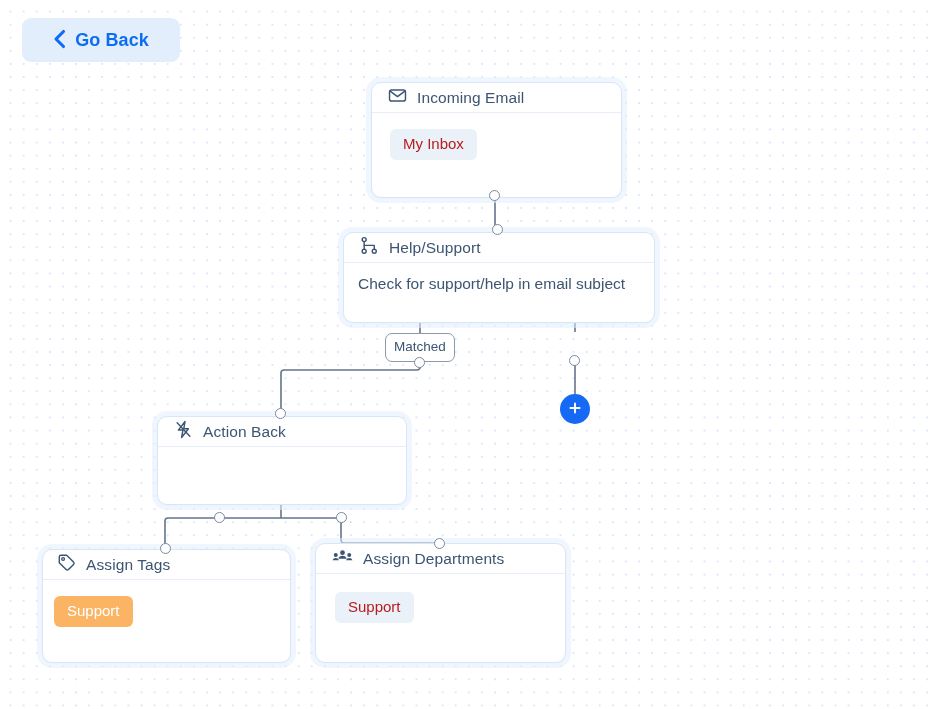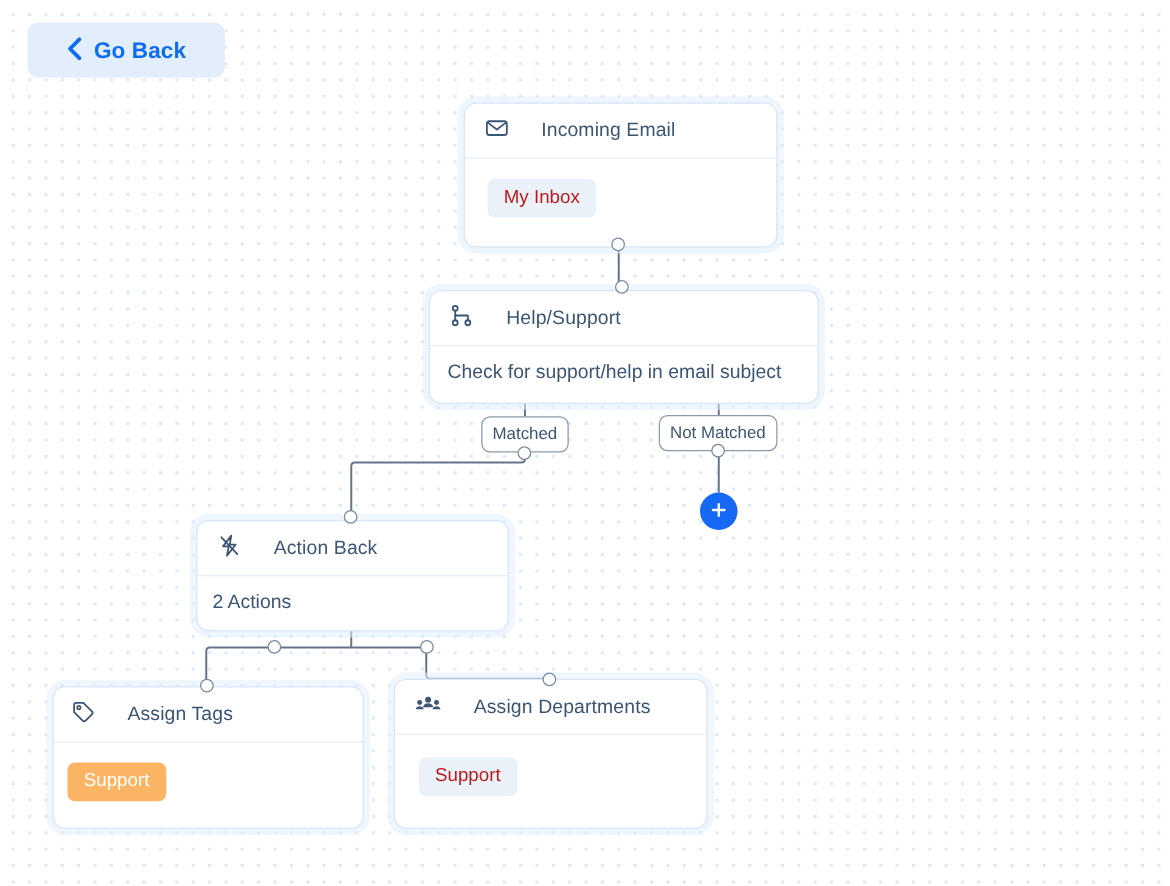--- a/index.html
+++ b/index.html
@@ -63,23 +63,23 @@
     background: #ffffff;
     border: 1px solid #d9e6f7;
     border-radius: 10px;
     box-shadow: 0 0 0 5px rgba(226,238,253,.55), 0 1px 2px rgba(40,70,120,.05);
     z-index: 20;
     overflow: hidden;
   }
   .node-head {
     display: flex;
     align-items: center;
-    gap: 26px;
+    gap: 10px;
     padding: 0 16px;
-    height: 44px;
+    height: 30px;
     border-bottom: 1px solid #e4edf8;
     box-sizing: border-box;
   }
   .node-head .title {
     font-size: 15.5px;
     color: #3c5572;
     letter-spacing: .1px;
     white-space: nowrap;
   }
   .node-body {
@@ -239,41 +239,39 @@
           <path d="M4.4 5.9 L4.4 13.9" stroke="#3c5572" stroke-width="1.5" stroke-linecap="round"></path>
           <path d="M4.4 9.9 L15 9.9 L15 13.9" stroke="#3c5572" stroke-width="1.5" stroke-linecap="round" stroke-linejoin="round"></path>
         </svg>
       </span>
       <span class="title">Help/Support</span>
     </div>
     <div class="node-body text-only">Check for support/help in email subject</div>
   </div>
 
   <div class="branch-label" id="label-matched">Matched</div>
-  <div class="branch-label" id="label-not-matched">Not Matched</div>
 
   <button class="add-btn">
     <span>
       <svg width="16" height="16" viewBox="0 0 16 16" fill="none">
         <path d="M8 3.4 L8 12.6 M3.4 8 L12.6 8" stroke="#ffffff" stroke-width="1.9" stroke-linecap="round"></path>
       </svg>
     </span>
   </button>
 
   <div class="node" id="node-action-group">
     <div class="node-head">
       <span>
         <svg width="19" height="19" viewBox="0 0 20 20" fill="none">
           <path d="M11.6 1.6 L4.6 10.6 L9.4 10.6 L8.0 18.4 L15.2 9.2 L10.3 9.2 Z" stroke="#3c5572" stroke-width="1.5" stroke-linejoin="round"></path>
           <path d="M3.3 3.0 L16.7 17.2" stroke="#3c5572" stroke-width="1.5" stroke-linecap="round"></path>
         </svg>
       </span>
       <span class="title">Action Back</span>
     </div>
-    <div class="node-body text-only">2 Actions</div>
   </div>
 
   <div class="node" id="node-assign-tags">
     <div class="node-head">
       <span>
         <svg width="19" height="19" viewBox="0 0 20 20" fill="none">
           <path d="M10.2 2.4 L17.4 9.6 A1.8 1.8 0 0 1 17.4 12.1 L12.1 17.4
                    A1.8 1.8 0 0 1 9.6 17.4 L2.4 10.2 L2.4 4.2
                    A1.8 1.8 0 0 1 4.2 2.4 Z" stroke="#3c5572" stroke-width="1.5" stroke-linejoin="round"></path>
           <circle cx="6.4" cy="6.4" r="1.45" stroke="#3c5572" stroke-width="1.4"></circle>

